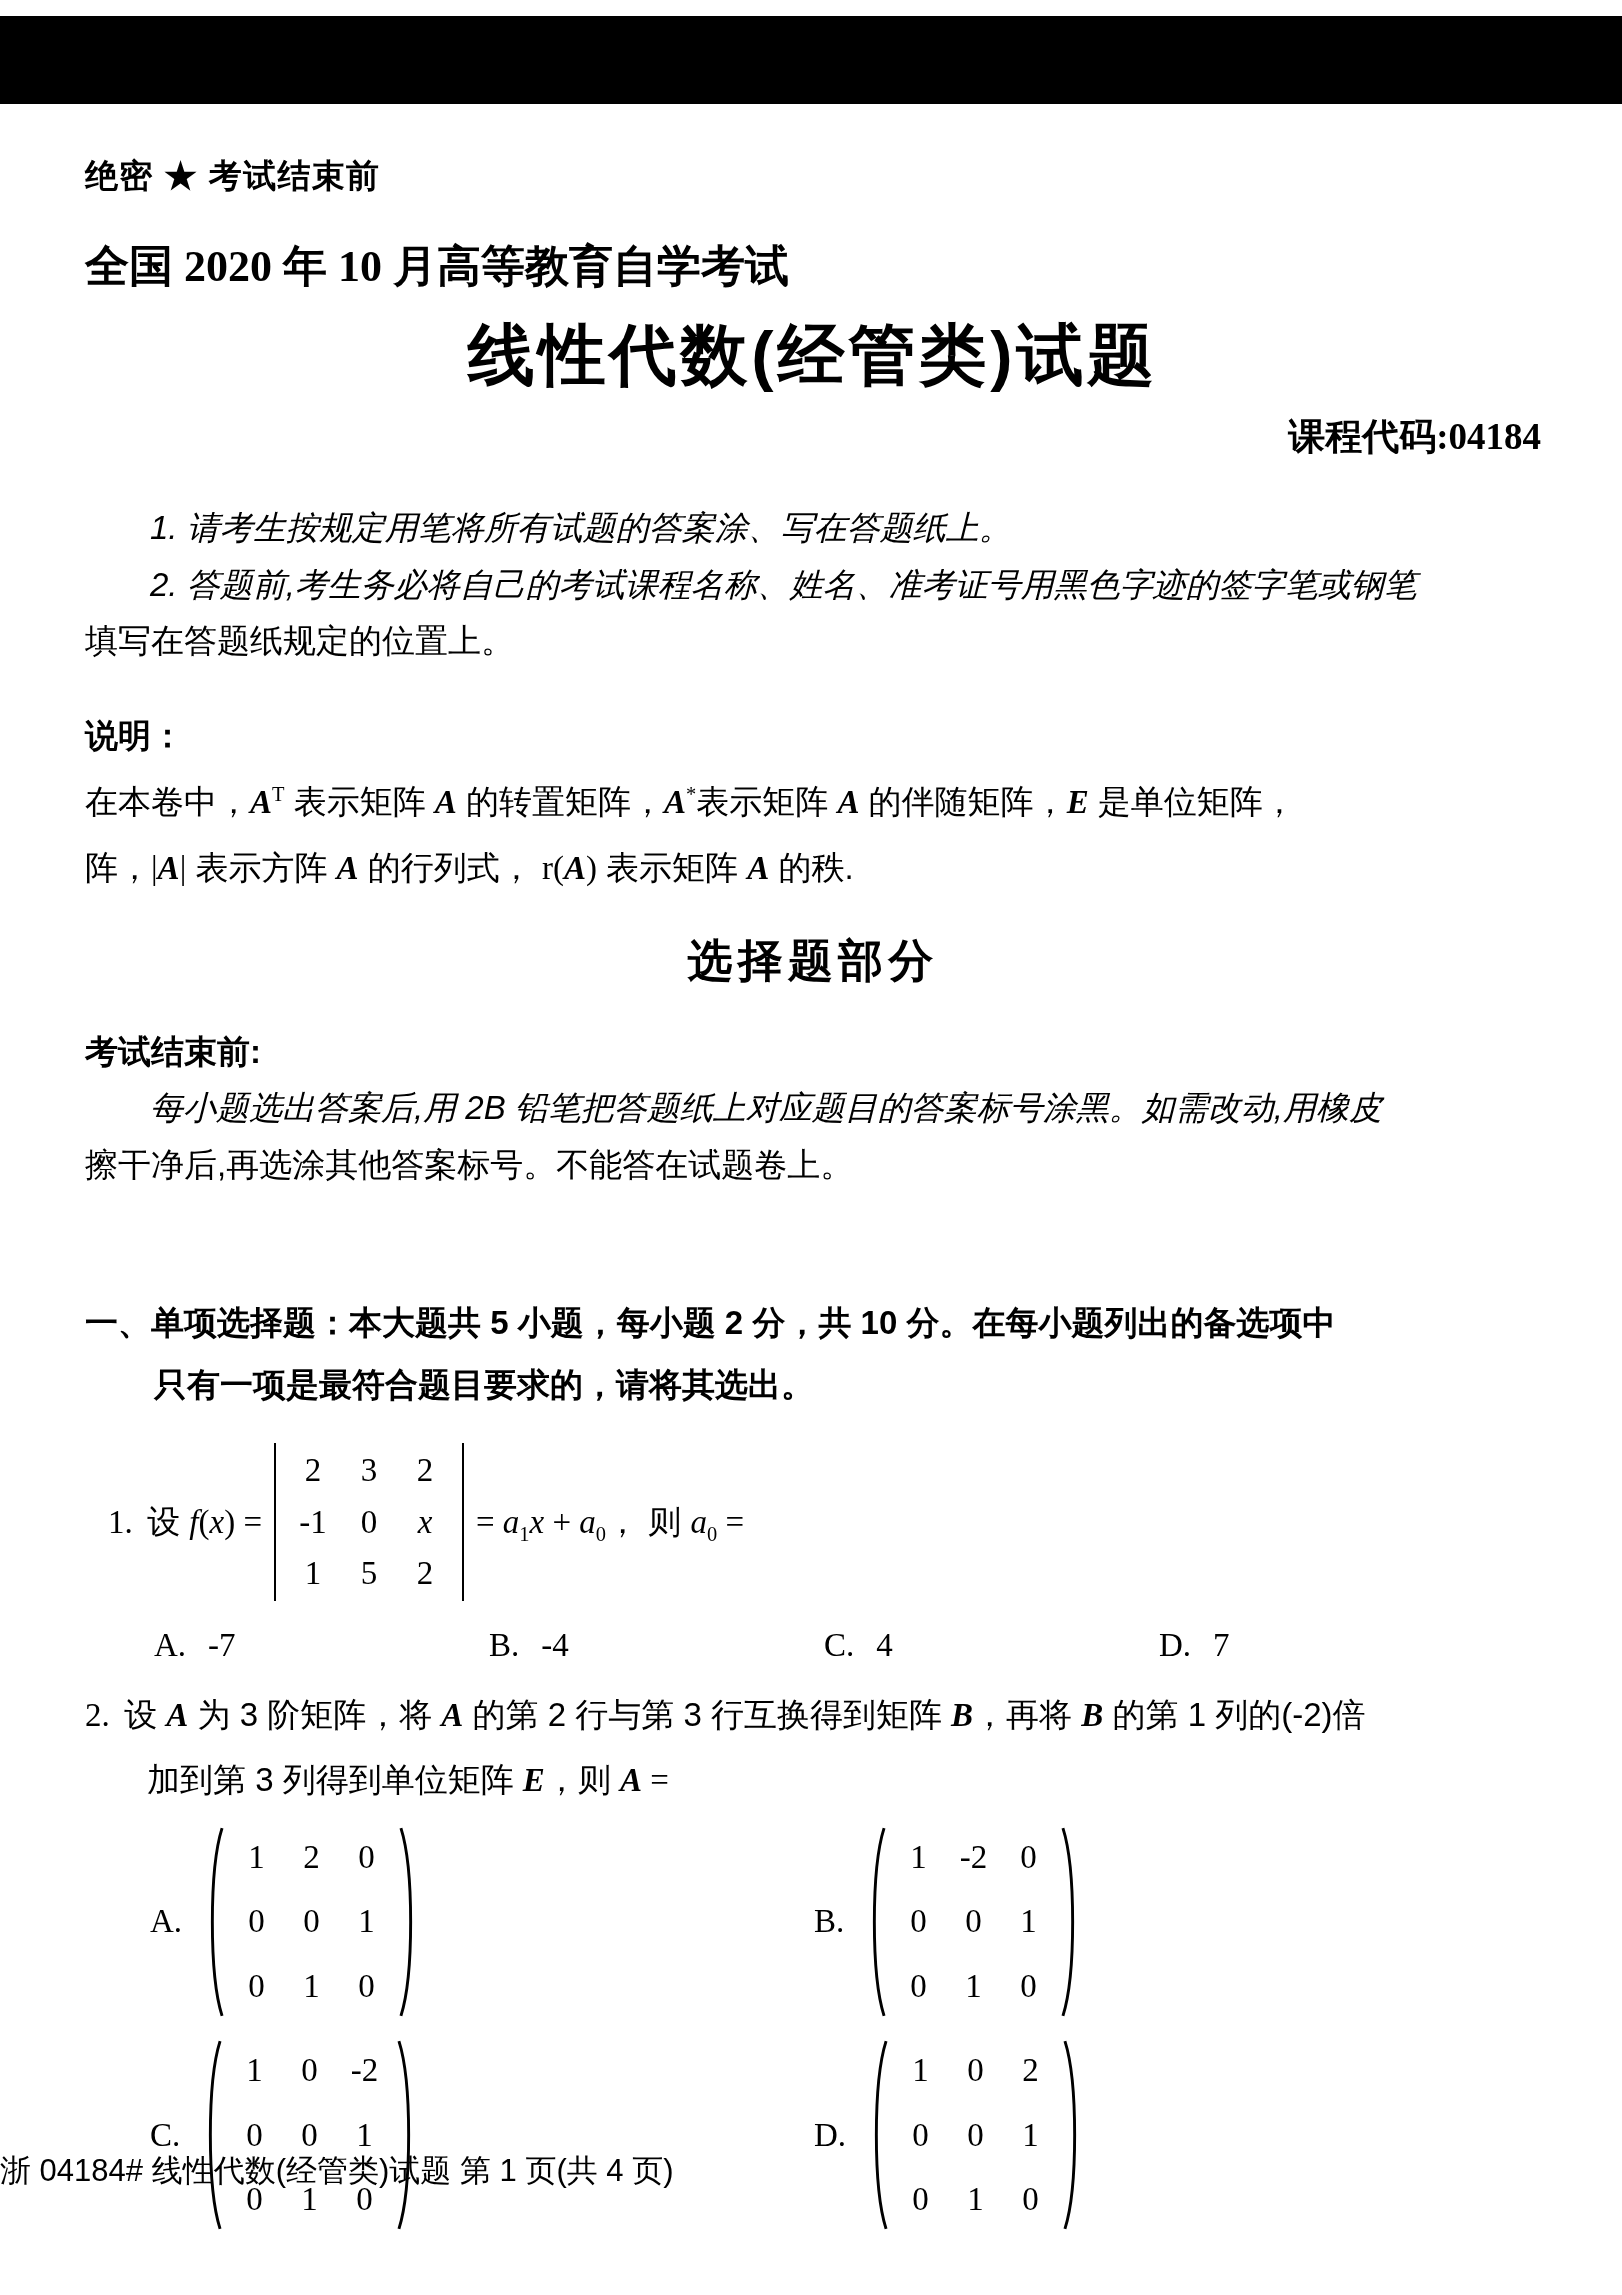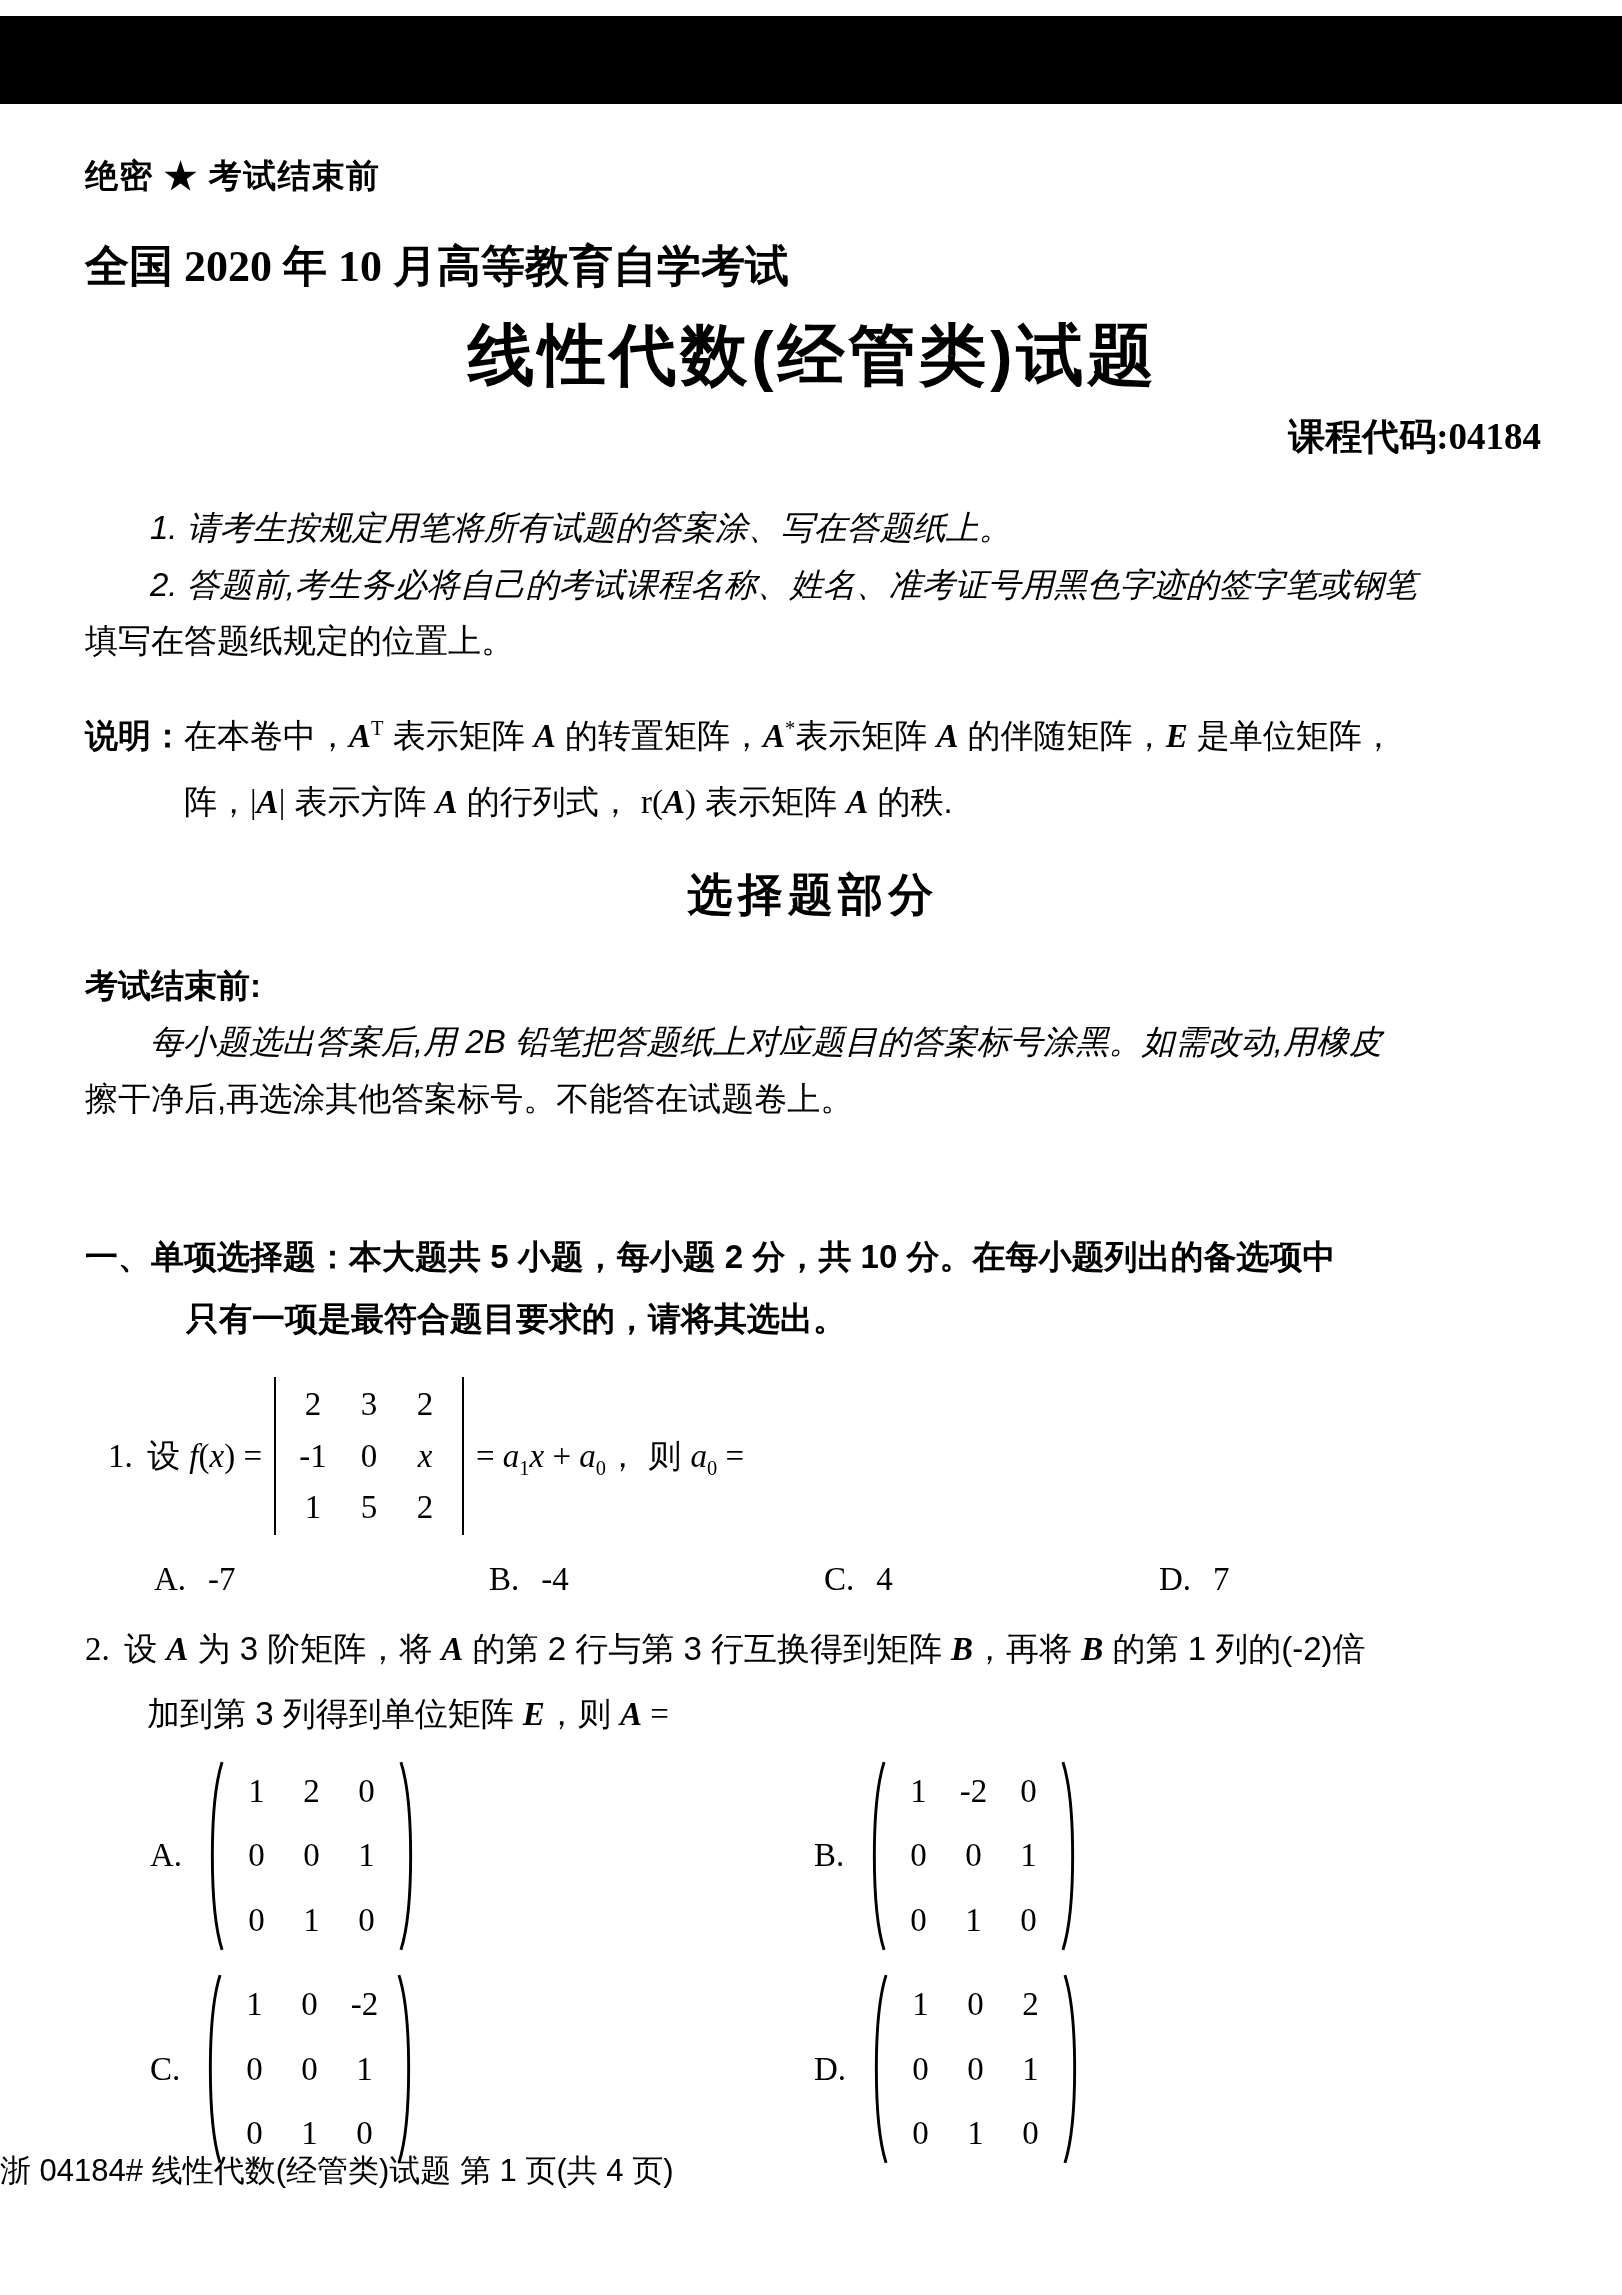--- a/index.html
+++ b/index.html
@@ -9,30 +9,30 @@
   .content{position:absolute;top:154px;left:85px;width:1456px;}
   .security{font-weight:bold;font-size:33px;letter-spacing:1.3px;}
   .session{margin:38px 0 0;text-align:left;font-size:44px;font-weight:bold;
            font-family:"Liberation Serif",serif;}
   .bigtitle{margin:14.4px 0 0;text-align:center;font-size:67px;font-weight:bold;letter-spacing:3.9px;}
   .code{margin:10.5px 0 0;text-align:right;font-size:37px;font-weight:bold;
         font-family:"Liberation Serif",serif;}
   .line{line-height:1.72;}
   .ind{text-indent:65px;font-style:italic;}
   .notices{margin-top:38px;}
-  .remark{display:flex;margin-top:33px;}
+  .remark{display:flex;margin-top:33px;flex-direction:column;}
   .rlabel{font-weight:bold;white-space:nowrap;line-height:2.0;}
   .rbody{flex:1;}
   .rbody .line{line-height:2.0;}
   .sectitle{margin-top:29.4px;text-align:center;font-size:45px;font-weight:bold;letter-spacing:5.2px;}
   .notes{margin-top:33px;}
   .notes-label{font-weight:bold;}
   .part-heading{margin-top:98px;font-weight:bold;}
   .part-heading .line{line-height:1.9;}
-  .ph2{margin-left:101px;font-family:Liberation Serif, serif;}
+  .ph2{margin-left:69px;font-family:Liberation Serif, serif;}
   
   .t-cn{}
   .t-rm{font-family:"Liberation Serif",serif;}
   .t-var{font-family:"Liberation Serif",serif;font-style:italic;}
   .t-bi{font-family:"Liberation Serif",serif;font-style:italic;font-weight:bold;}
   .t-sup{font-family:"Liberation Serif",serif;vertical-align:super;font-size:62%;line-height:0;}
   .t-sub{font-family:"Liberation Serif",serif;vertical-align:sub;font-size:62%;line-height:0;}
   
   .q1row{display:flex;align-items:center;margin-top:26px;margin-left:23px;}
   .qnum{margin-right:14.4px;font-family:"Liberation Serif",serif;}

